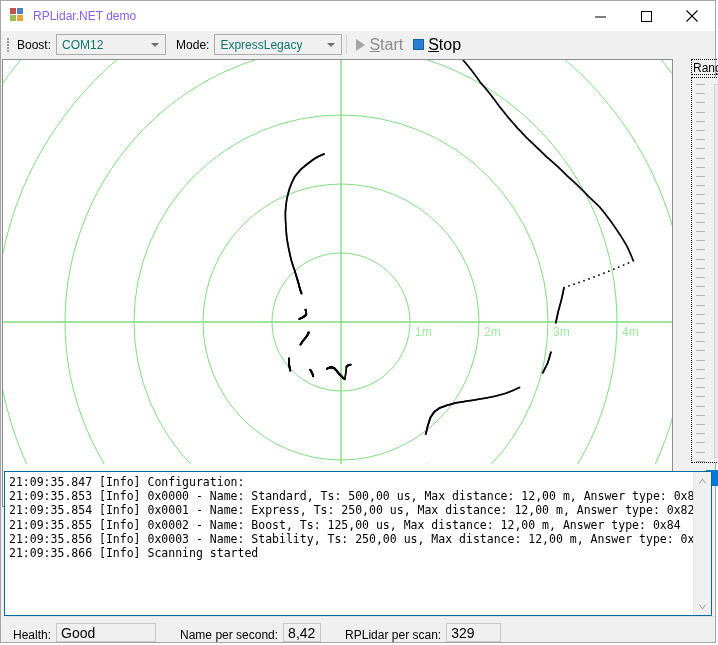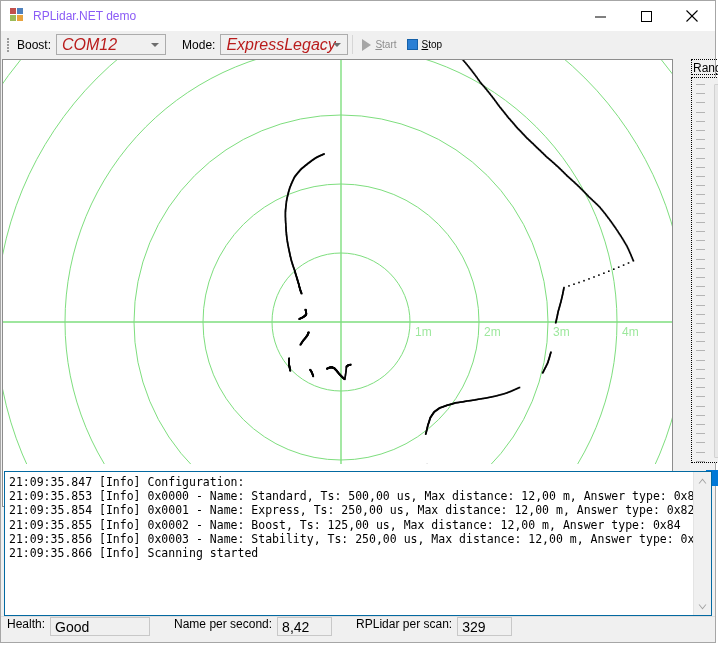--- a/index.html
+++ b/index.html
@@ -39,26 +39,26 @@
   .grip{width:7px;height:18px;margin-right:3px;display:flex;flex-direction:column;
         justify-content:space-between;padding:2px 0;box-sizing:border-box;}
   .grip i{display:block;width:2px;height:2px;background:#9a9a9a;margin-left:2px;}
   .tb-label{font-size:12px;color:#000;margin:0 5px 0 2px;white-space:nowrap;}
   .combo{
     height:21px;border:1px solid #acacac;background:#f0f0f0;
     display:flex;align-items:center;box-sizing:border-box;position:relative;
   }
   .combo.port{width:110px;}
   .combo.mode{width:128px;}
-  .combo .val{font-size:16px;color:#b91c1c;padding-left:5px;white-space:nowrap;overflow:hidden;font-style:italic;}
+  .combo .val{font-size:12px;color:#0f766e;padding-left:5px;white-space:nowrap;overflow:hidden;}
   .combo .arrow{position:absolute;right:6px;top:8px;width:0;height:0;
     border-left:4px solid transparent;border-right:4px solid transparent;border-top:4px solid #6d6d6d;}
   .tb-sep{width:1px;height:19px;background:#d6d6d6;margin:0 4px;}
   .tbbtn{display:flex;align-items:center;height:22px;padding:0 5px;white-space:nowrap;}
-  .tbbtn .lbl{font-size:10px;margin-left:4px;}
+  .tbbtn .lbl{font-size:16px;margin-left:4px;}
   .tbbtn.disabled .lbl{color:#8d8d8d;}
   .tbbtn .lbl u{text-decoration:underline;}
   .play{width:0;height:0;border-top:6px solid transparent;border-bottom:6px solid transparent;
         border-left:9px solid #a6a6a6;}
   .stopsq{width:11px;height:11px;background:#2a7fd4;border:1px solid #1560a8;box-sizing:border-box;}
 
   
   .middle{flex:0 0 auto;height:408px;display:flex;background:#f0f0f0;}
   .plotwrap{
     width:671px;height:448px;background:#fff;border:1px solid #8d8d8d;
@@ -101,29 +101,29 @@
   }
   .scrollbar{
     width:17px;flex:0 0 auto;background:#f0f0f0;border-left:1px solid #e4e4e4;
     display:flex;flex-direction:column;justify-content:space-between;align-items:center;
   }
   .sb-arrow{width:17px;height:17px;display:flex;align-items:center;justify-content:center;}
 
   
   .statusbar{
     flex:0 0 auto;height:25px;background:#f0f0f0;border-top:1px solid #dfdfdf;
-    display:flex;align-items:flex-start;padding-left:6px;
+    display:flex;align-items:flex-end;padding-left:6px;margin-left:6px;
   }
   .st-label{font-size:12px;color:#000;margin-right:5px;white-space:nowrap;}
   .st-field{
     height:19px;border:1px solid #c8c8c8;background:#f0f0f0;box-sizing:border-box;
     display:flex;align-items:center;padding-left:4px;font-size:14px;color:#000;
   }
   .f-health{width:100px;}
-  .f-sps{width:55px;}
+  .f-sps{width:38px;}
   .f-pps{width:55px;}
   .gap{width:24px;}
 </style>
 </head>
 <body>
 
 <div class="window">
 
   <div class="titlebar">
     <div class="title-icon">
@@ -159,21 +159,21 @@
         <i></i>
         <i></i>
         <i></i>
         <i></i>
     </div>
     <div class="tb-label">Boost:</div>
     <div class="combo port">
       <div class="val">COM12</div>
       <div class="arrow"></div>
     </div>
-    <div class="tb-label" style="margin-left:16px;">Mode:</div>
+    <div class="tb-label" style="margin-left:10px;">Mode:</div>
     <div class="combo mode">
       <div class="val">ExpressLegacy</div>
       <div class="arrow"></div>
     </div>
     <div class="tb-sep"></div>
     <div class="tbbtn disabled">
       <span class="play"></span>
       <span class="lbl"><u>S</u>tart</span>
     </div>
     <div class="tbbtn">

